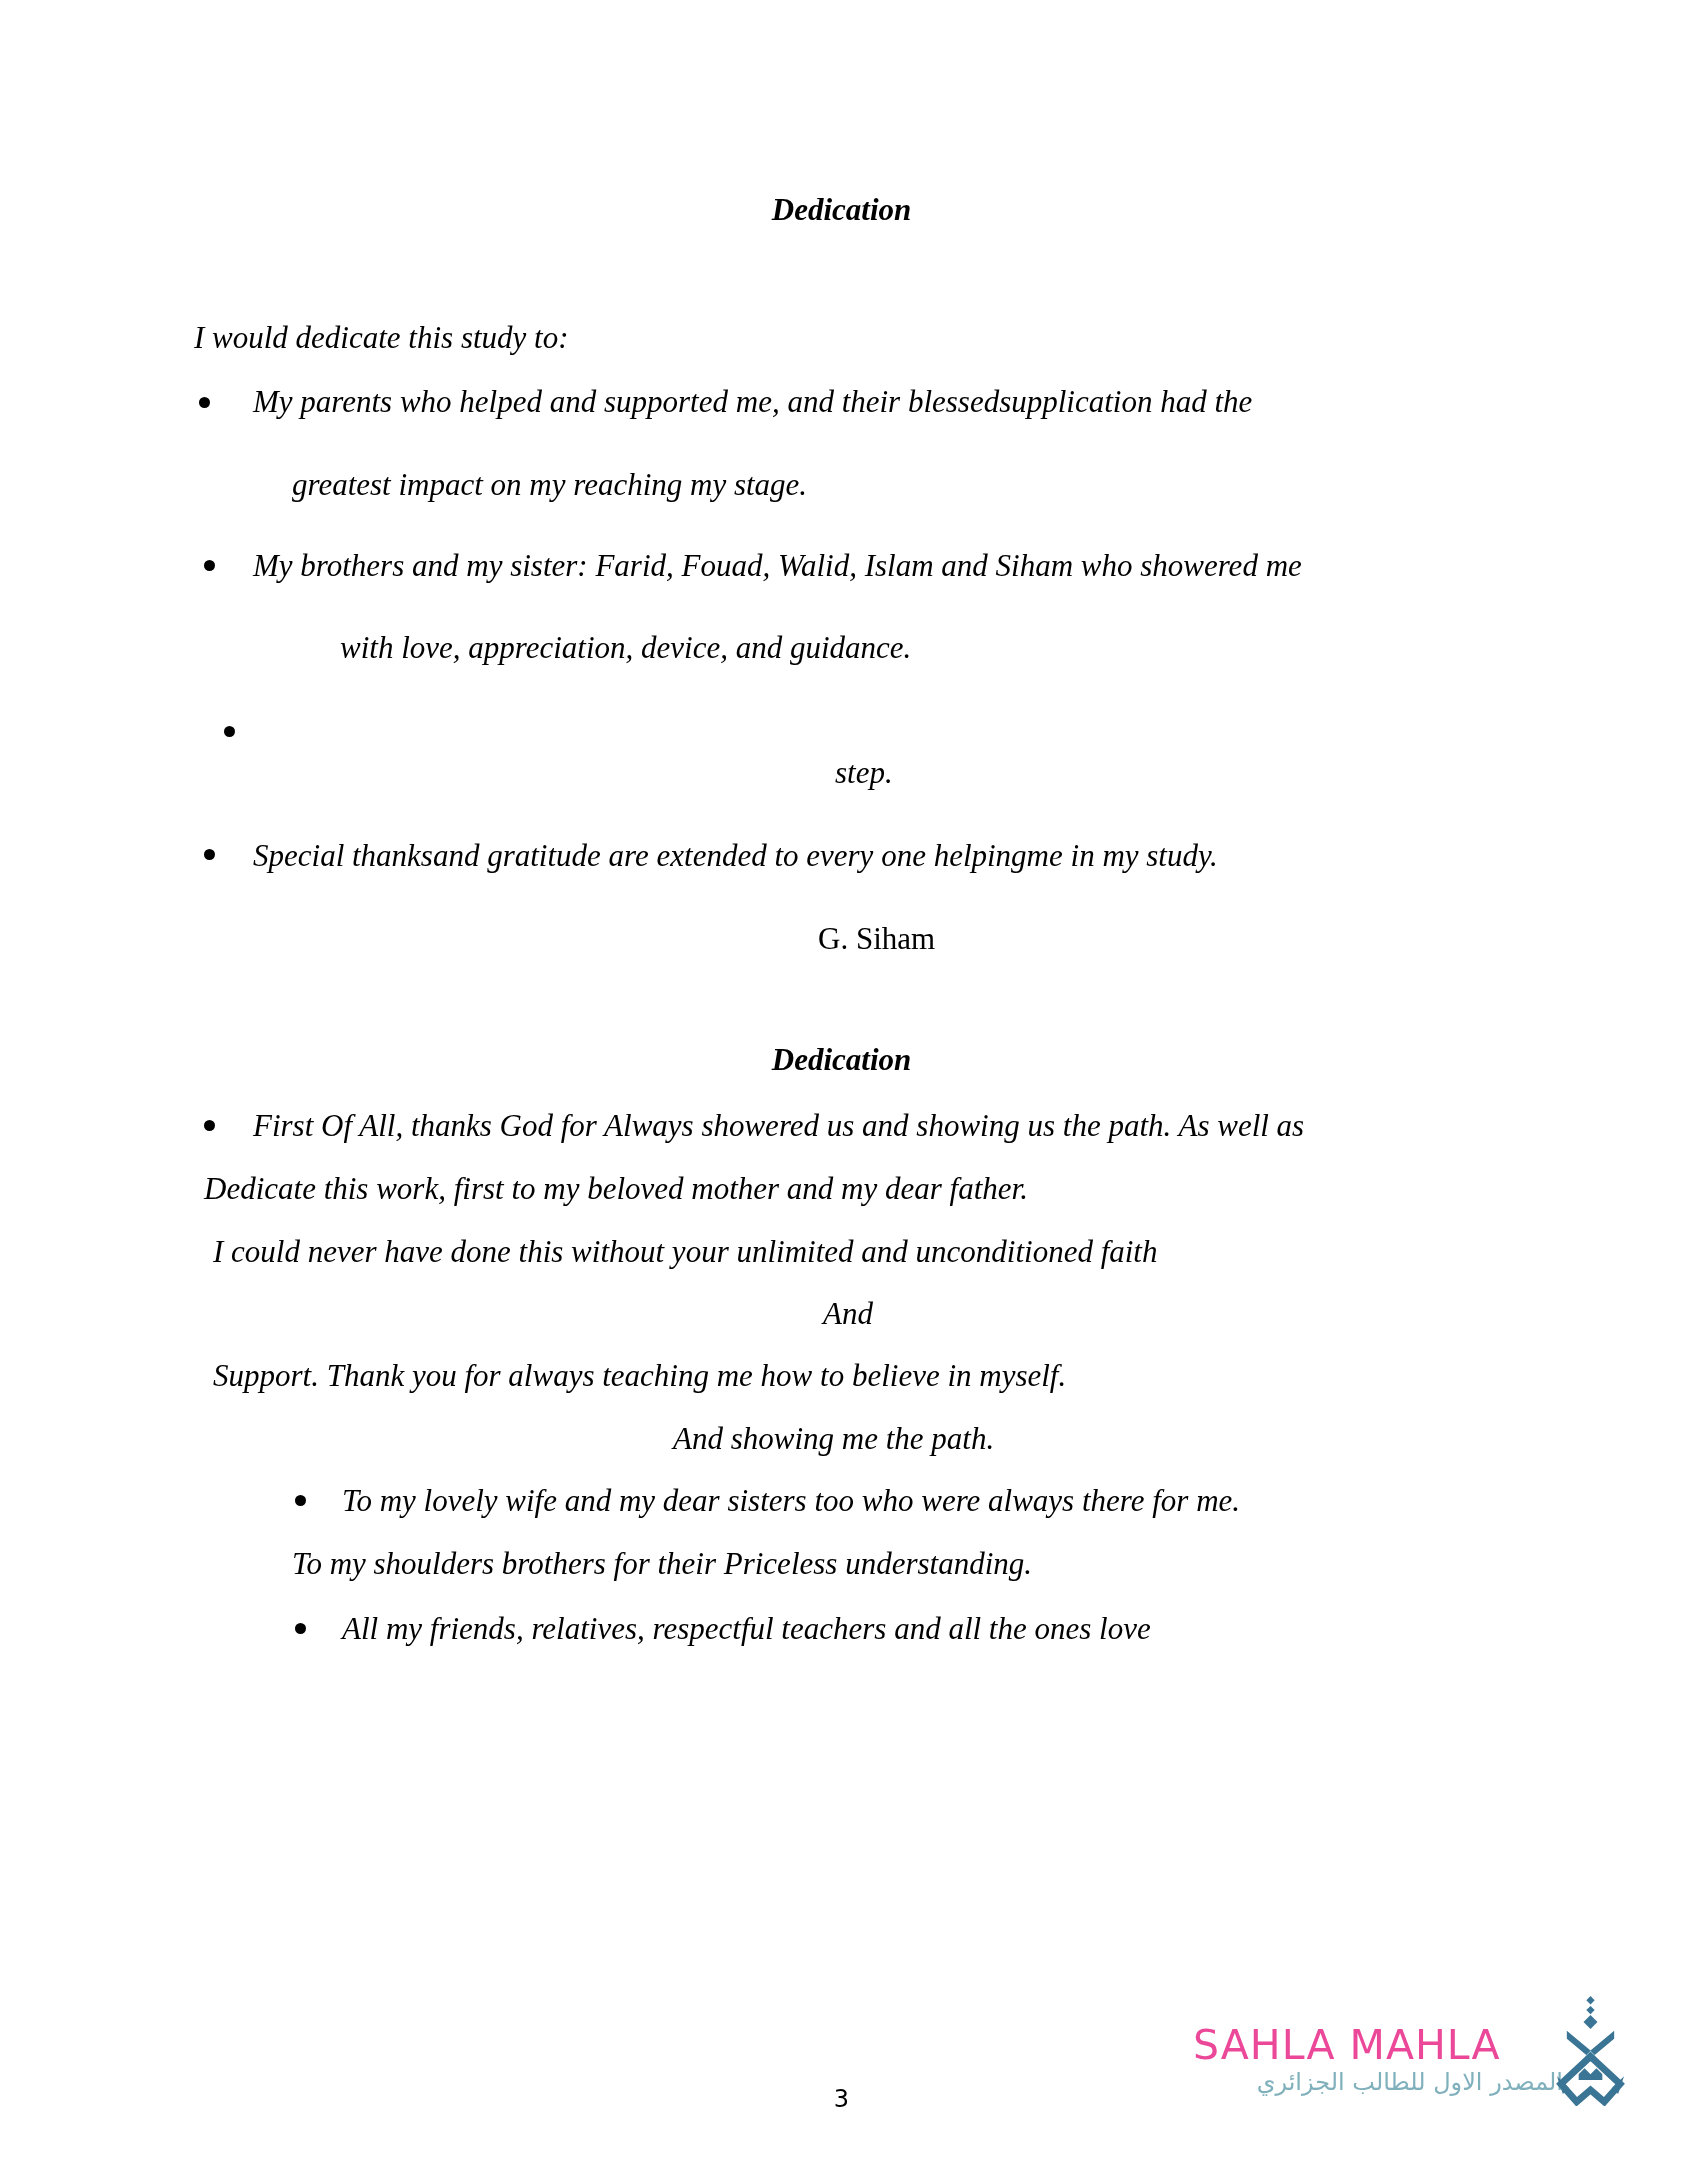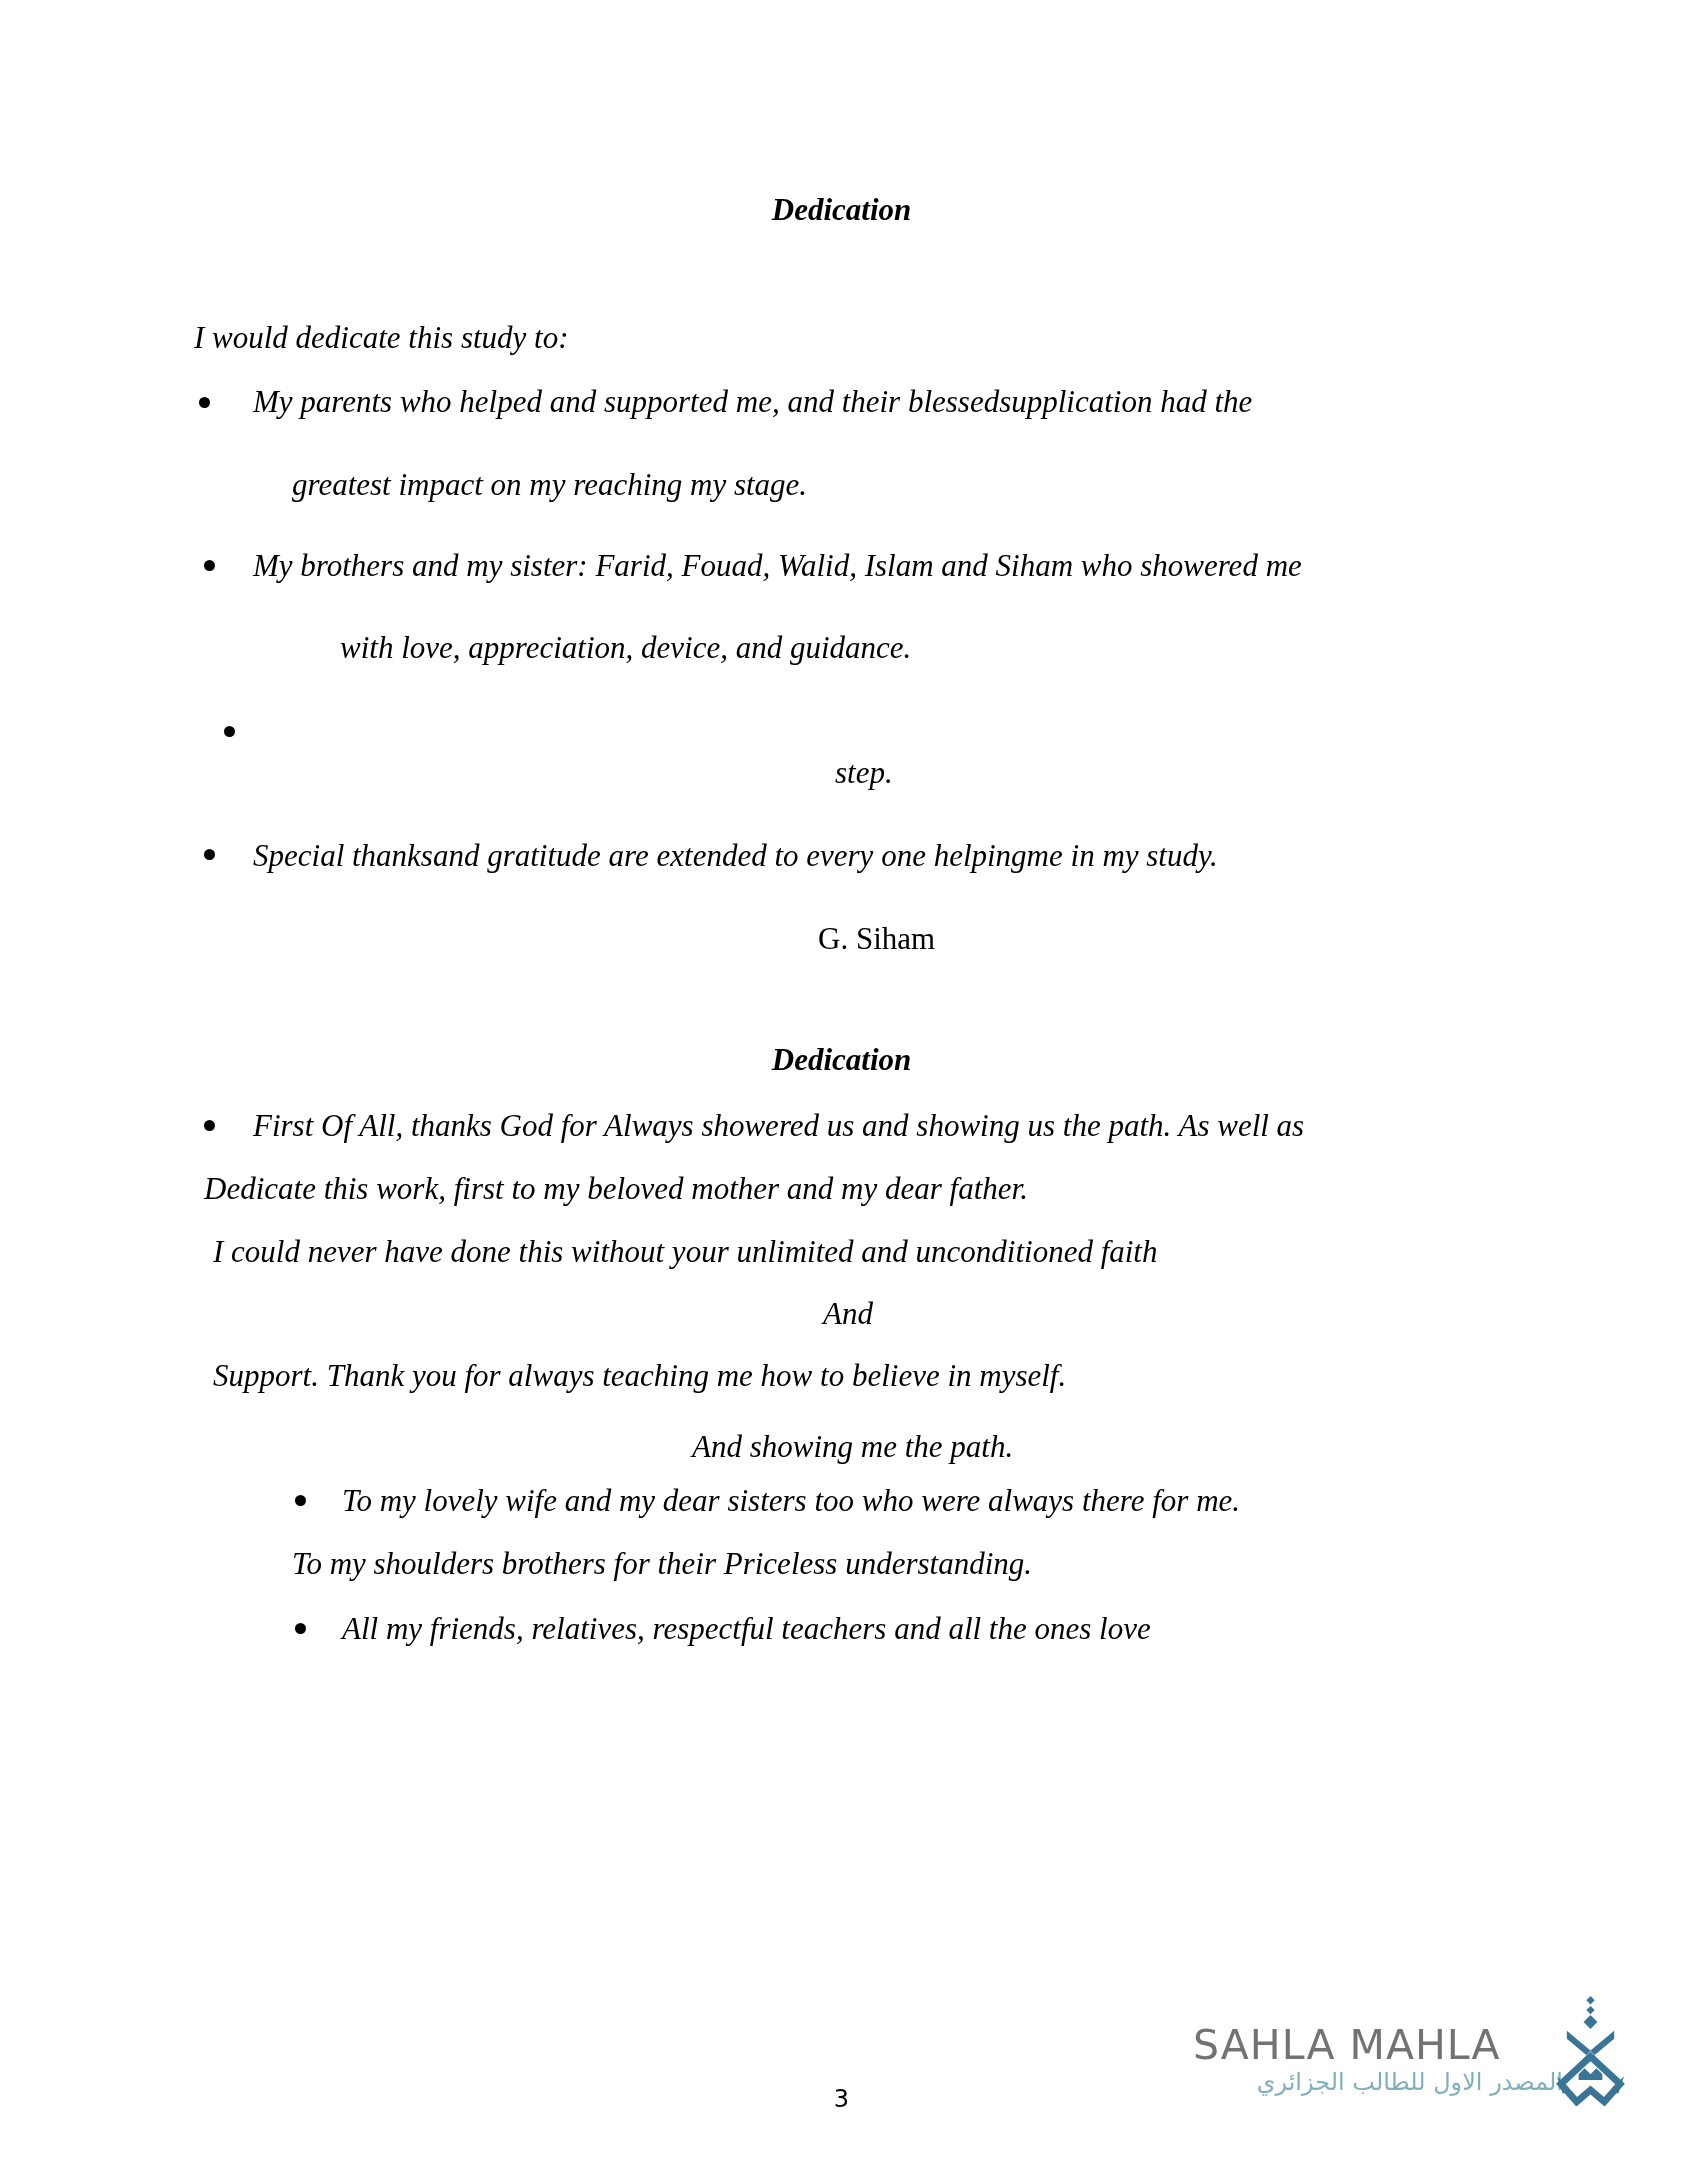--- a/index.html
+++ b/index.html
@@ -54,21 +54,21 @@
       top: 1995px;
       width: 446px;
       height: 109px;
     }
     .logo-text {
       position: absolute;
       left: 10px;
       top: 30px;
       font-family: "DejaVu Sans", "Liberation Sans", sans-serif;
       font-size: 41px;
-      color: #737373;
+      color: #ec4899;
       letter-spacing: 1px;
       white-space: nowrap;
       line-height: 1;
     }
     .logo-arabic {
       position: absolute;
       left: 14px;
       top: 75px;
       font-family: "DejaVu Sans", sans-serif;
       font-size: 24px;
@@ -129,21 +129,21 @@
   <div class="line" style="left:253px; top:1110px;">First Of All, thanks God for Always showered us and showing us the path. As well as</div>
 
   <div class="line" style="left:204px; top:1173px;">Dedicate this work, first to my beloved mother and my dear father.</div>
 
   <div class="line" style="left:213px; top:1236px;">I could never have done this without your unlimited and unconditioned faith</div>
 
   <div class="line" style="left:823px; top:1298px;">And</div>
 
   <div class="line" style="left:213px; top:1360px;">Support. Thank you for always teaching me how to believe in myself.</div>
 
-  <div class="line" style="left:692px; top:1423px;margin-top:8px;">And showing me the path.</div>
+  <div class="line" style="left:673px; top:1423px;">And showing me the path.</div>
 
   <div class="bullet" style="left:295px; top:1495px;"></div>
   <div class="line" style="left:342px; top:1485px;">To my lovely wife and my dear sisters too who were always there for me.</div>
 
   <div class="line" style="left:292px; top:1548px;">To my shoulders brothers for their Priceless understanding.</div>
 
   <div class="bullet" style="left:295px; top:1623px;"></div>
   <div class="line" style="left:342px; top:1613px;">All my friends, relatives, respectful teachers and all the ones love</div>
 
   <div class="logo">

